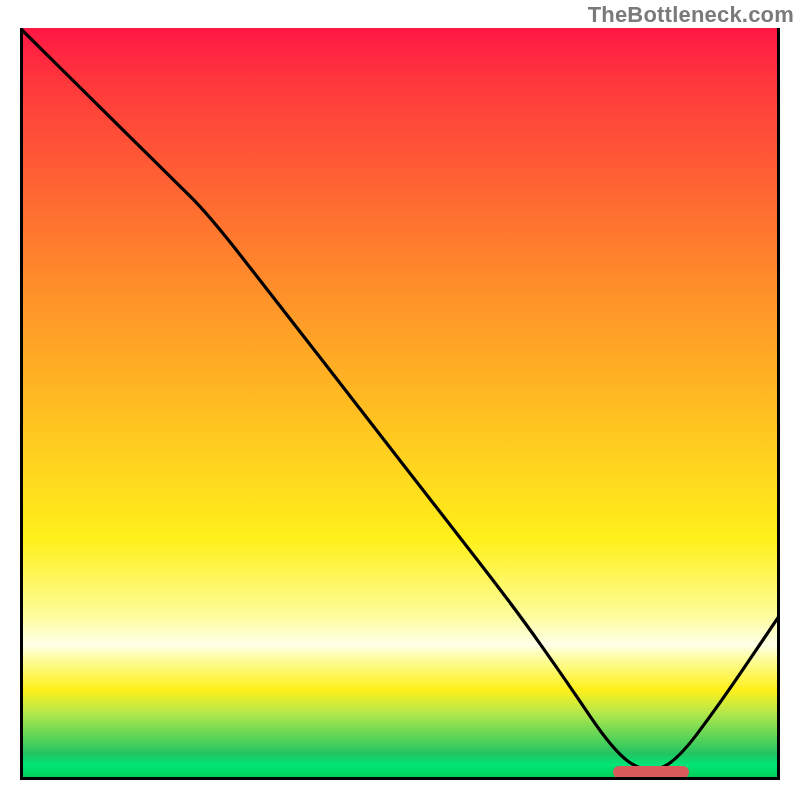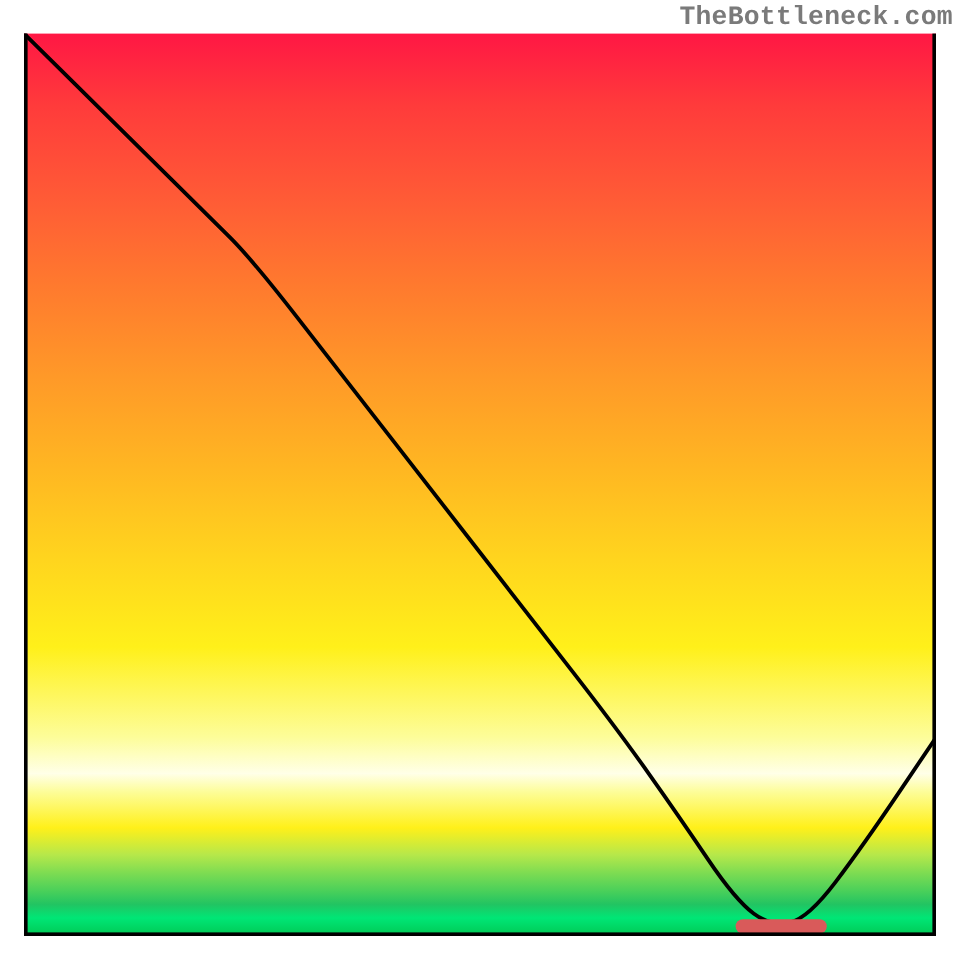--- a/index.html
+++ b/index.html
@@ -8,21 +8,20 @@
     width: 800px;
     height: 800px;
     overflow: hidden;
     font-family: Arial, Helvetica, sans-serif;
     background: #ffffff;
   }
   .canvas {
     position: relative;
     width: 800px;
     height: 692px;
-    font-family: Liberation Mono, monospace;
   }
   .watermark {
     position: absolute;
     top: 2px;
     right: 6px;
     font-size: 22px;
     font-weight: 600;
     color: #7a7a7a;
     letter-spacing: 0.2px;
     z-index: 10;

